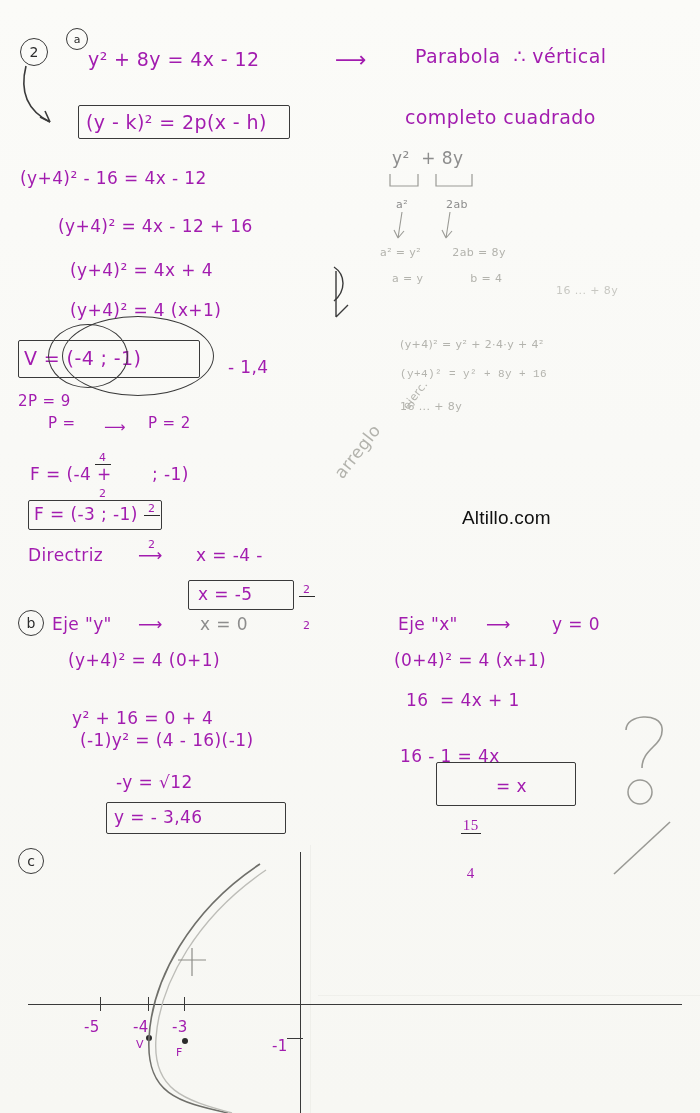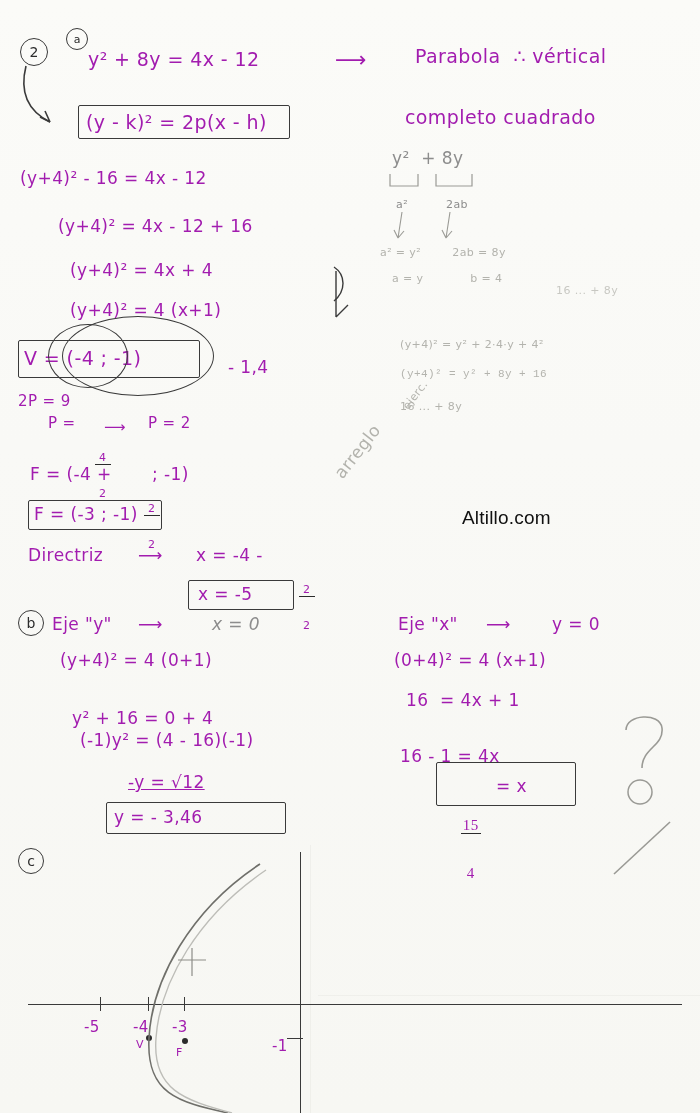--- a/index.html
+++ b/index.html
@@ -170,26 +170,26 @@
 <div class="hw lg vfaint" style="left:330px;top:470px;transform:rotate(-52deg);transform-origin:left top;">arreglo</div>
 <div class="hw sm vfaint" style="left:400px;top:404px;transform:rotate(-52deg);transform-origin:left top;">ejerc.</div>
 
 <div class="altillo" style="left:462px;top:487px;margin-top:20px;">Altillo.com</div>
 
 <div class="circ" style="left:18px;top:610px;width:24px;height:24px;">
   <span>b</span>
 </div>
 <div class="hw lg" style="left:52px;top:614px;">Eje "y"</div>
 <div class="hw lg" style="left:138px;top:614px;letter-spacing:-2px;">⟶</div>
-<div class="hw lg faint" style="left:212px;top:614px;font-style:italic;">x = 0</div>
-
-<div class="hw lg" style="left:60px;top:650px;">(y+4)² = 4 (0+1)</div>
+<div class="hw lg faint" style="left:200px;top:614px;">x = 0</div>
+
+<div class="hw lg" style="left:68px;top:650px;">(y+4)² = 4 (0+1)</div>
 <div class="hw lg" style="left:72px;top:708px;">y² + 16 = 0 + 4</div>
 <div class="hw lg" style="left:80px;top:730px;">(-1)y² = (4 - 16)(-1)</div>
-<div class="hw lg" style="left:128px;top:772px;text-decoration:underline;">-y = √12</div>
+<div class="hw lg" style="left:116px;top:772px;">-y = √12</div>
 
 <div class="box" style="left:106px;top:802px;width:178px;height:30px;"></div>
 <div class="hw lg" style="left:114px;top:807px;">y = - 3,46</div>
 
 <div class="hw lg" style="left:398px;top:614px;">Eje "x"</div>
 <div class="hw lg" style="left:486px;top:614px;letter-spacing:-2px;">⟶</div>
 <div class="hw lg" style="left:552px;top:614px;">y = 0</div>
 
 <div class="hw lg" style="left:394px;top:650px;">(0+4)² = 4 (x+1)</div>
 <div class="hw lg" style="left:406px;top:690px;">16  = 4x + 1</div>

